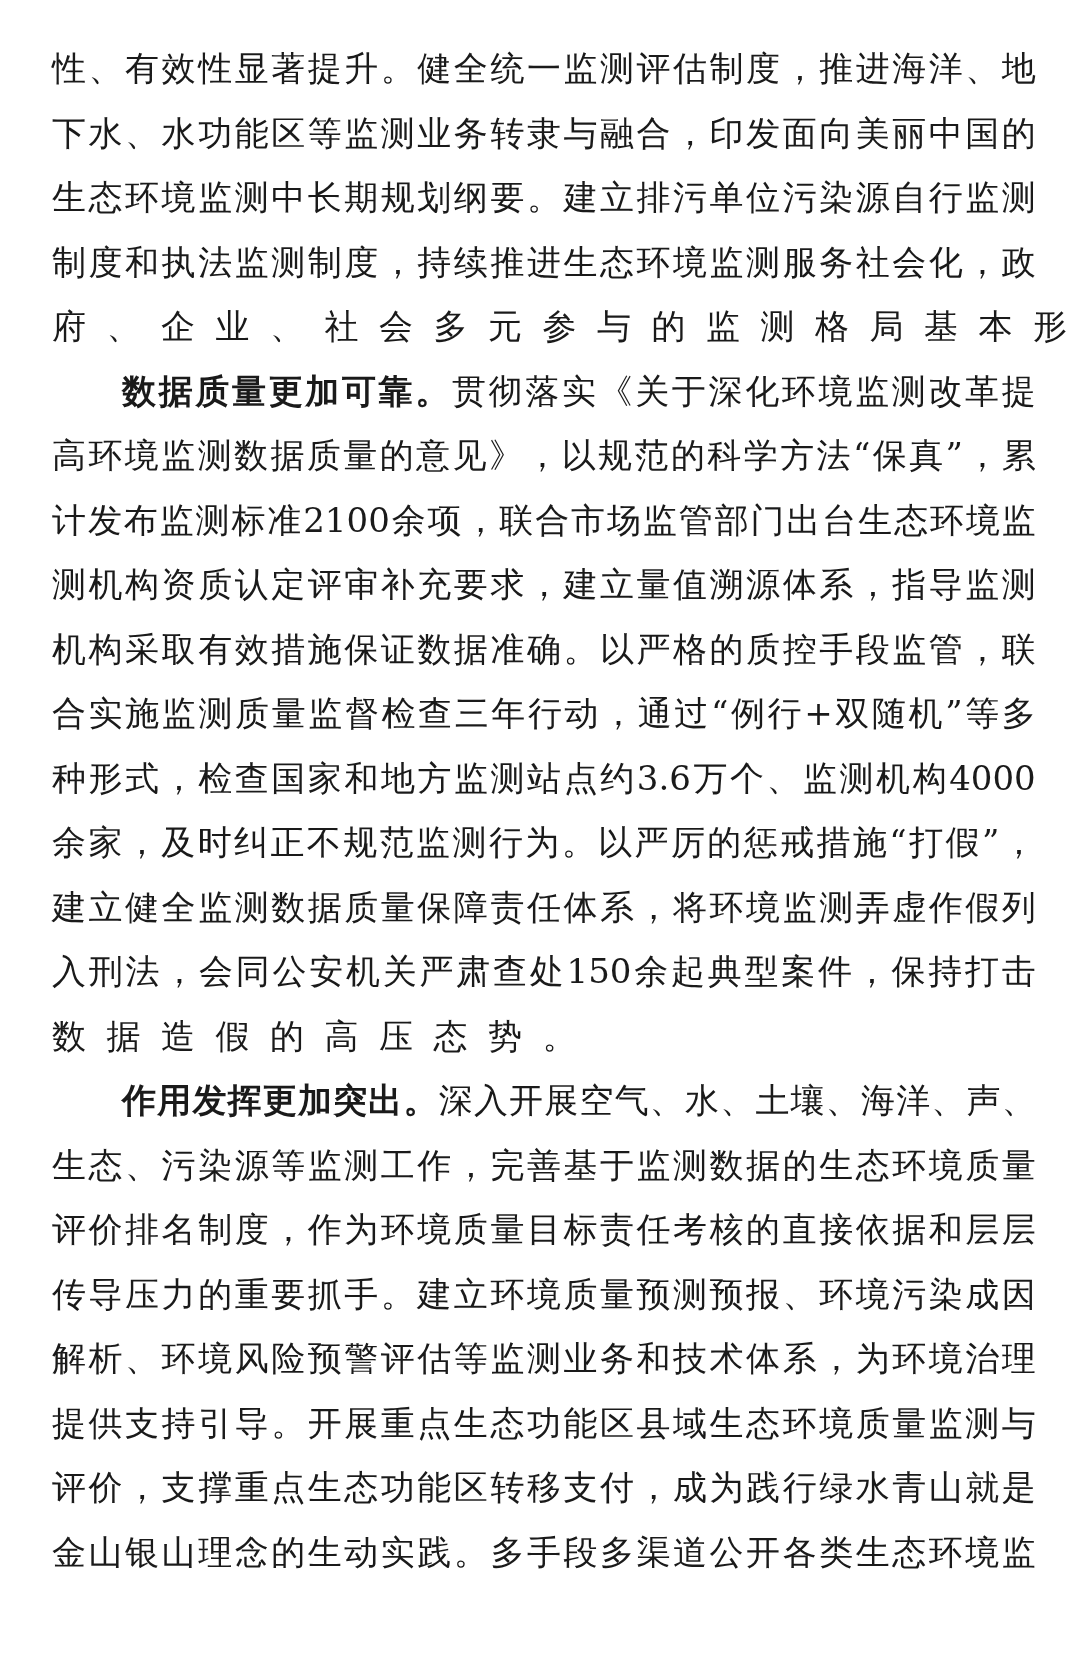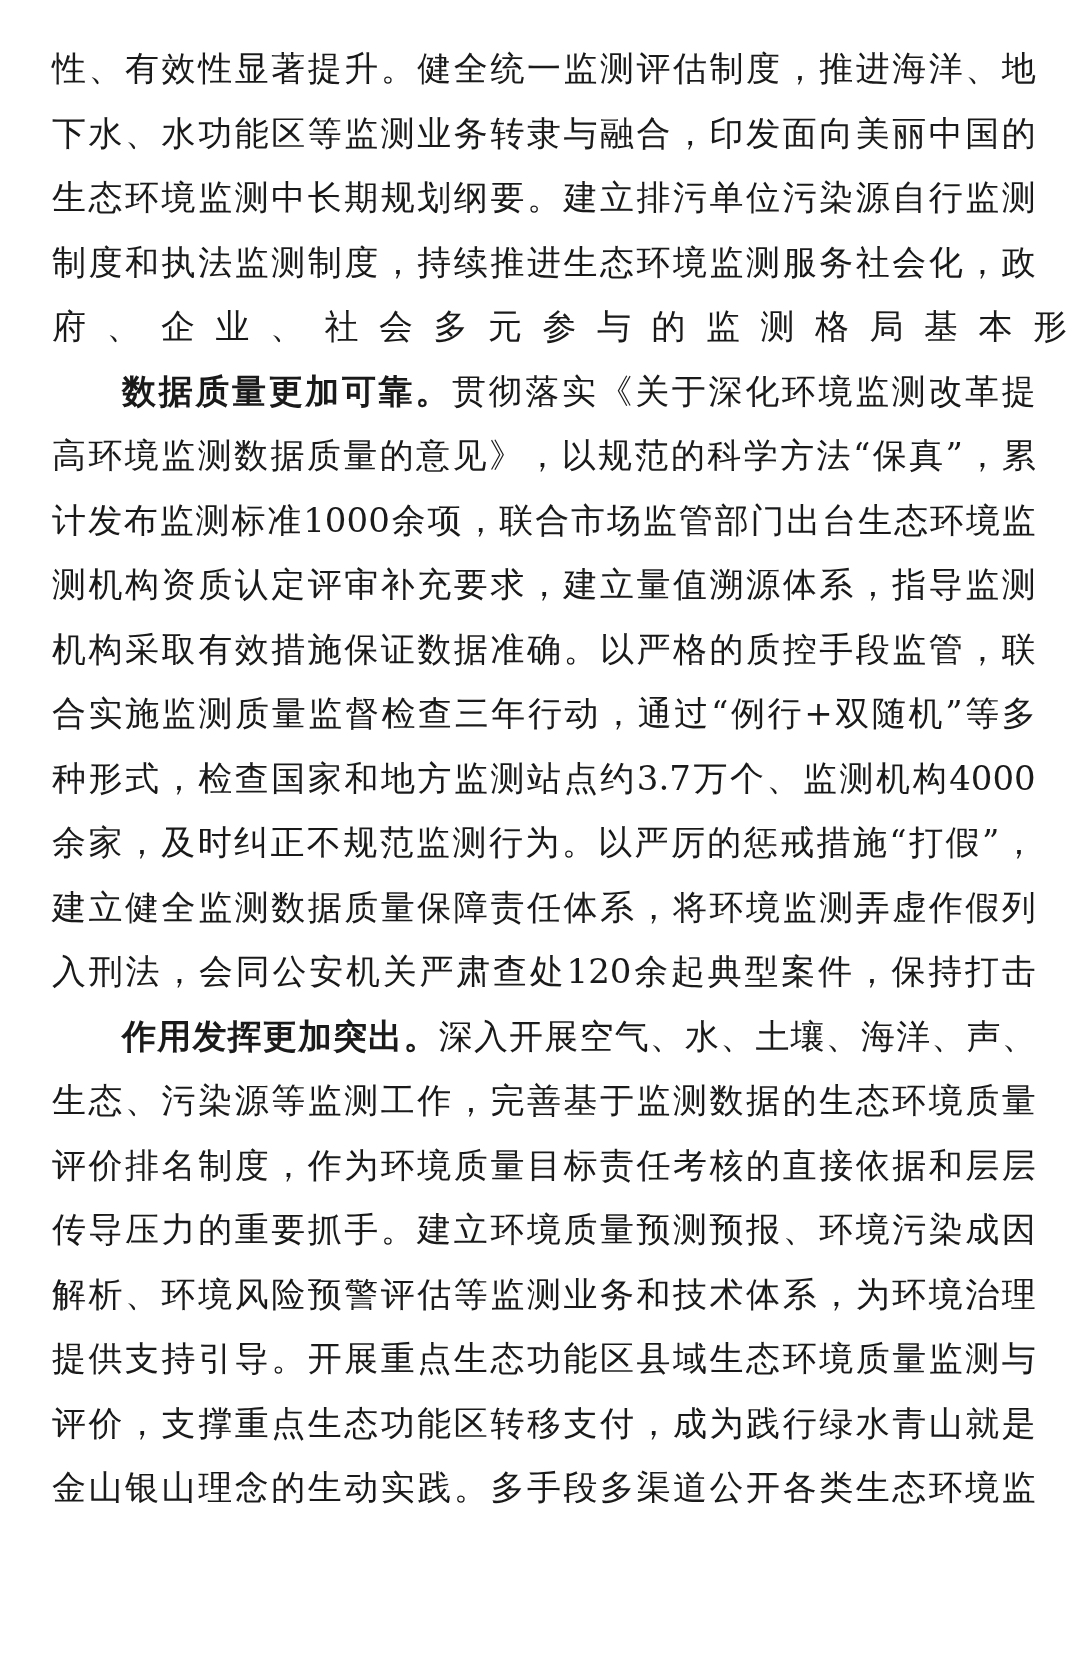--- a/index.html
+++ b/index.html
@@ -228,21 +228,21 @@
       <span class="ch">累</span>
     </div>
   <div class="line">
       <span class="ch">计</span>
       <span class="ch">发</span>
       <span class="ch">布</span>
       <span class="ch">监</span>
       <span class="ch">测</span>
       <span class="ch">标</span>
       <span class="ch">准</span>
-      <span class="ch">1000</span>
+      <span class="ch">2100</span>
       <span class="ch">余</span>
       <span class="ch">项</span>
       <span class="ch">，</span>
       <span class="ch">联</span>
       <span class="ch">合</span>
       <span class="ch">市</span>
       <span class="ch">场</span>
       <span class="ch">监</span>
       <span class="ch">管</span>
       <span class="ch">部</span>
@@ -353,21 +353,21 @@
       <span class="ch">国</span>
       <span class="ch">家</span>
       <span class="ch">和</span>
       <span class="ch">地</span>
       <span class="ch">方</span>
       <span class="ch">监</span>
       <span class="ch">测</span>
       <span class="ch">站</span>
       <span class="ch">点</span>
       <span class="ch">约</span>
-      <span class="ch">3.7</span>
+      <span class="ch">3.6</span>
       <span class="ch">万</span>
       <span class="ch">个</span>
       <span class="ch">、</span>
       <span class="ch">监</span>
       <span class="ch">测</span>
       <span class="ch">机</span>
       <span class="ch">构</span>
       <span class="ch">4000</span>
     </div>
   <div class="line">
@@ -437,33 +437,34 @@
       <span class="ch">会</span>
       <span class="ch">同</span>
       <span class="ch">公</span>
       <span class="ch">安</span>
       <span class="ch">机</span>
       <span class="ch">关</span>
       <span class="ch">严</span>
       <span class="ch">肃</span>
       <span class="ch">查</span>
       <span class="ch">处</span>
-      <span class="ch">120</span>
+      <span class="ch">150</span>
       <span class="ch">余</span>
       <span class="ch">起</span>
       <span class="ch">典</span>
       <span class="ch">型</span>
       <span class="ch">案</span>
       <span class="ch">件</span>
       <span class="ch">，</span>
       <span class="ch">保</span>
       <span class="ch">持</span>
       <span class="ch">打</span>
       <span class="ch">击</span>
     </div>
+  <div class="line last">数据造假的高压态势。</div>
 
   <div class="line indent">
 
   <span class="ch bold">作</span>
       <span class="ch bold">用</span>
       <span class="ch bold">发</span>
       <span class="ch bold">挥</span>
       <span class="ch bold">更</span>
       <span class="ch bold">加</span>
       <span class="ch bold">突</span>

